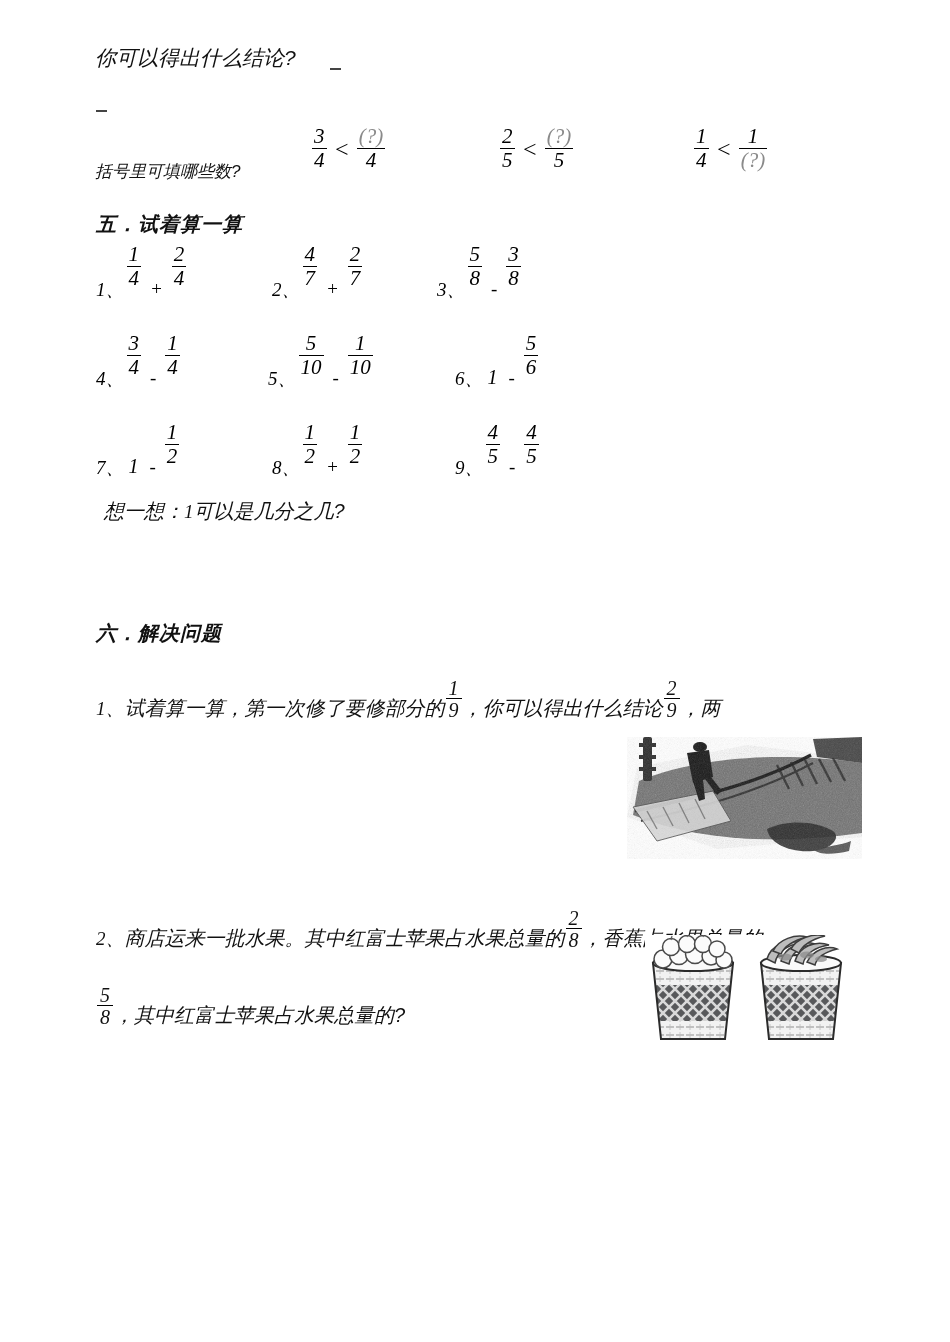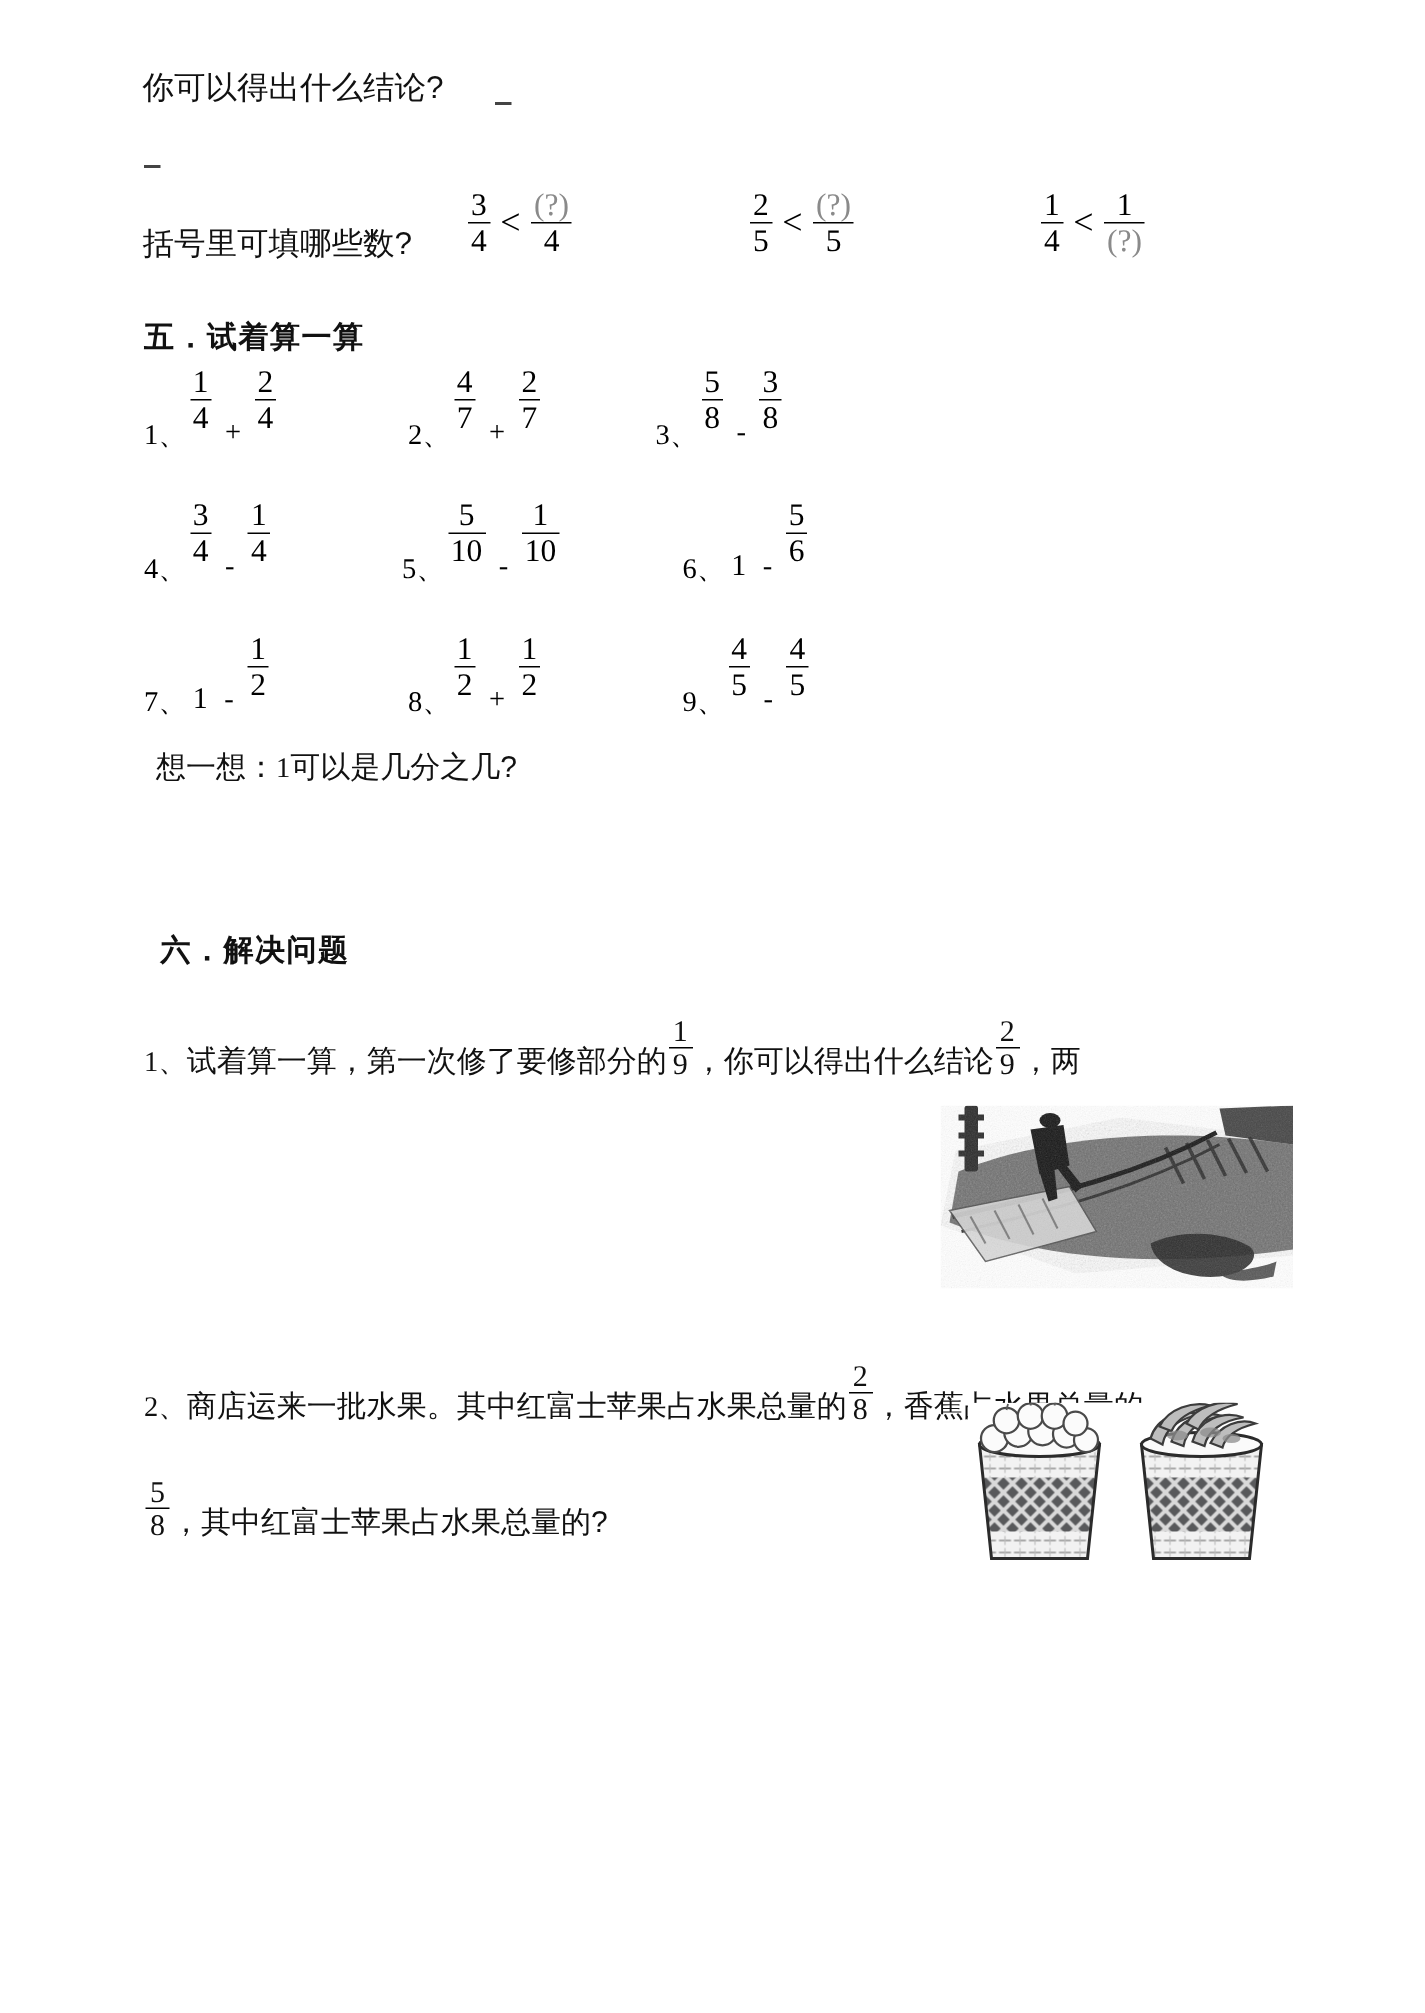--- a/index.html
+++ b/index.html
@@ -15,20 +15,21 @@
     font-family: "Liberation Sans", "DejaVu Sans", sans-serif;
     color: #000000;
     overflow: hidden;
   }
   .page {
     position: absolute;
     left: 0; top: 0;
     width: 950px;
     height: 1342px;
     background: #ffffff;
+    font-style: italic;
   }
 
   
   .cn {
     font-family: "Liberation Sans", "DejaVu Sans", sans-serif;
     font-size: 20px;
     color: #111;
     white-space: nowrap;
   }
   .cn-bold {
@@ -158,21 +159,21 @@
 </style>
 </head>
 <body>
 
 <div class="page">
 
   <div class="abs cn" style="left:95px; top:44px; font-size:21px;">你可以得出什么结论?</div>
   <div class="dash" style="left:330px; top:68px;"></div>
   <div class="dash" style="left:96px; top:110px;"></div>
 
-  <div class="abs cn" style="left:95px; top:148px; font-size:21px;">括号里可填哪些数?</div>
+  <div class="abs cn" style="left:95px; top:160px; font-size:17px;">括号里可填哪些数?</div>
 
   <div class="cmp" style="left:312px; top:126px;">
     <span class="frac">
       <span class="num">3</span>
       <span class="den">4</span>
     </span>
     <span class="op">&lt;</span>
     <span class="frac">
       <span class="num q">(?)</span>
       <span class="den">4</span>
@@ -313,21 +314,21 @@
     <span class="frac">
       <span class="num">4</span>
       <span class="den">5</span>
     </span>
   </div>
 
   <div class="abs cn" style="left:104px; top:498px; font-size:20px;">
     <span>想一想：</span><span class="serif" style="font-size:19px;">1</span><span>可以是几分之几?</span>
   </div>
 
-  <div class="heading cn cn-bold" style="left:107px; top:620px;">六．解决问题</div>
+  <div class="heading cn cn-bold" style="left:96px; top:620px;">六．解决问题</div>
 
   <div class="abs cn" style="left:96px; top:678px; font-size:20px;">
     <span class="serif" style="font-size:19px;">1、</span><span>试着算一算，第一次修了要修部分的</span><span class="frac-inline">
       <span class="num">1</span>
       <span class="den">9</span>
     </span><span>，你可以得出什么结论</span><span class="frac-inline">
       <span class="num">2</span>
       <span class="den">9</span>
     </span><span>，两</span>
   </div>

